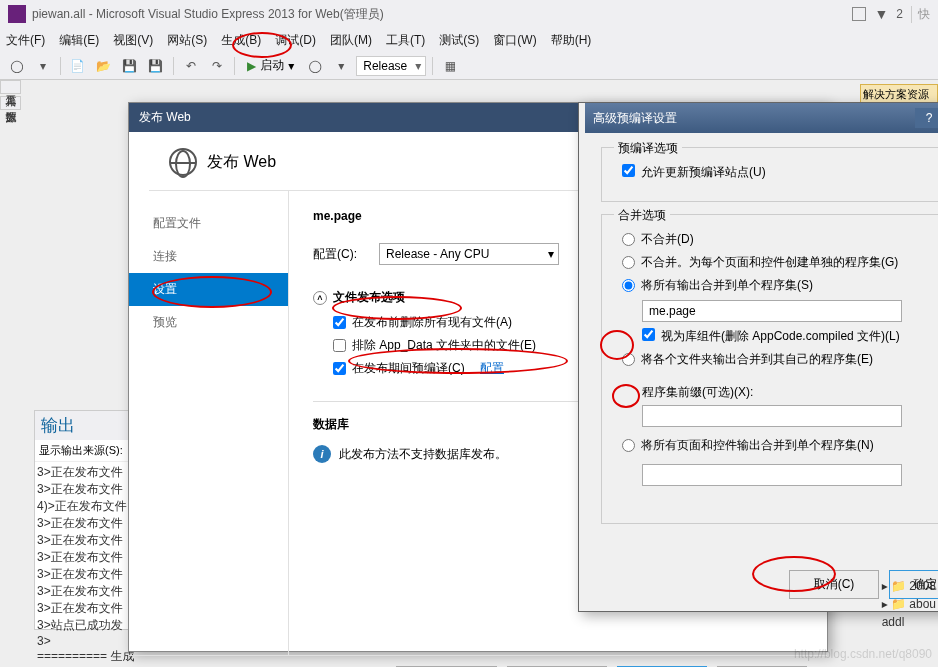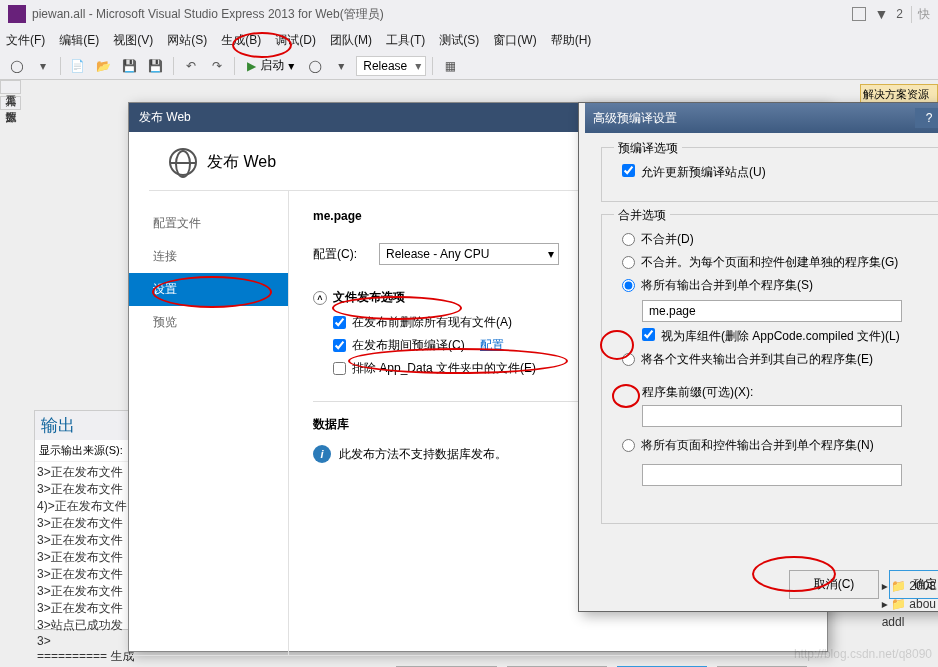--- a/index.html
+++ b/index.html
@@ -181,25 +181,25 @@
         <div class="inp" style="position:relative;padding-right:4px">Release - Any CPU<span style="position:absolute;right:4px">▾</span></div>
       </div>
       <div class="sect">
         <span class="chev">˄</span>
         <span>文件发布选项</span>
       </div>
       <div class="chk">
           <input type="checkbox" checked="" style="">
           <span>在发布前删除所有现有文件(A)</span>
         </div>
-      <div class="chk"><input type="checkbox" checked="" style=""><span>在发布期间预编译(C)</span>&nbsp;<span class="lnk">配置</span></div>
       <div class="chk">
           <input type="checkbox" style="">
           <span>排除 App_Data 文件夹中的文件(E)</span>
         </div>
+      <div class="chk"><input type="checkbox" checked="" style=""><span>在发布期间预编译(C)</span>&nbsp;<span class="lnk">配置</span></div>
       <div class="db-hdr">数据库</div>
       <div class="db-body">
         <span class="info">i</span>
         <span>此发布方法不支持数据库发布。</span>
       </div>
     </div>
   </div>
   <div class="dlg1-footer">
     <div class="btn">&lt; 上一步(R)</div>
     <div class="btn">下一步(X) &gt;</div>

